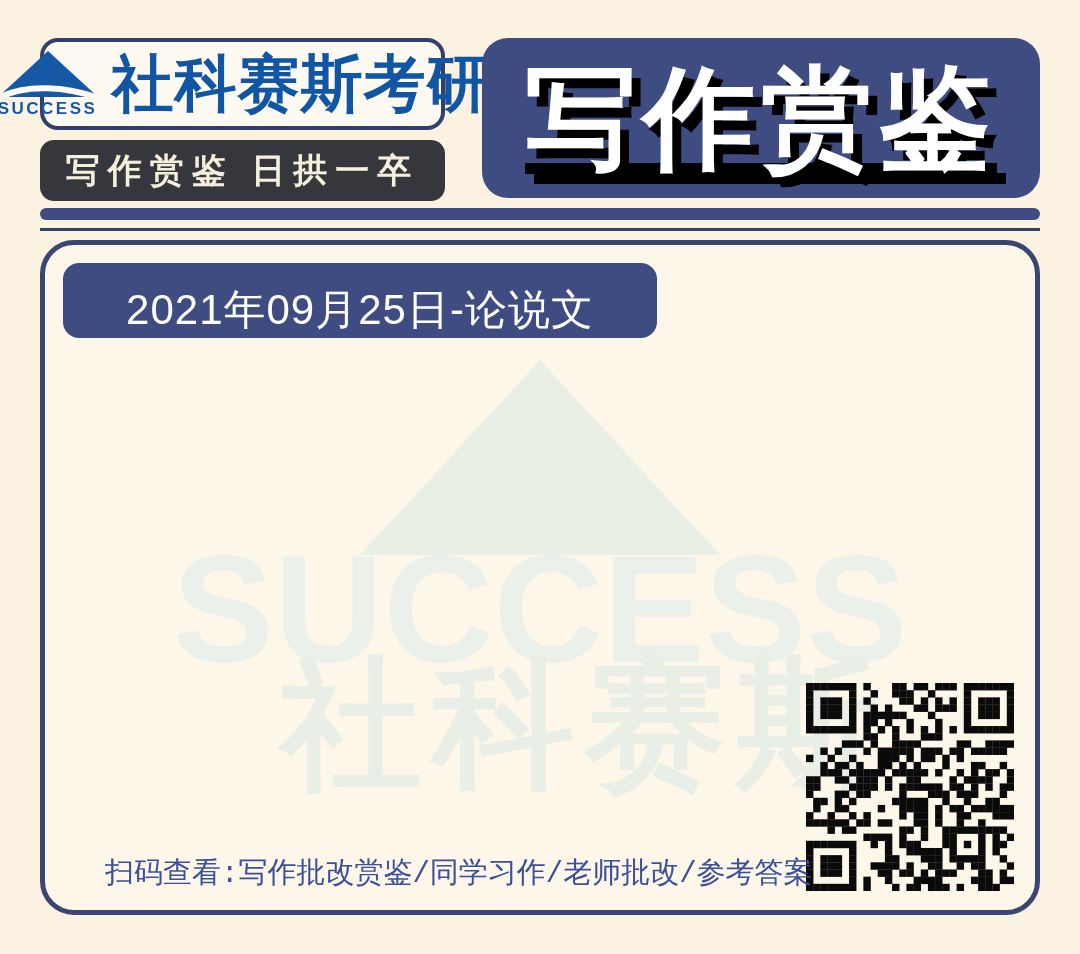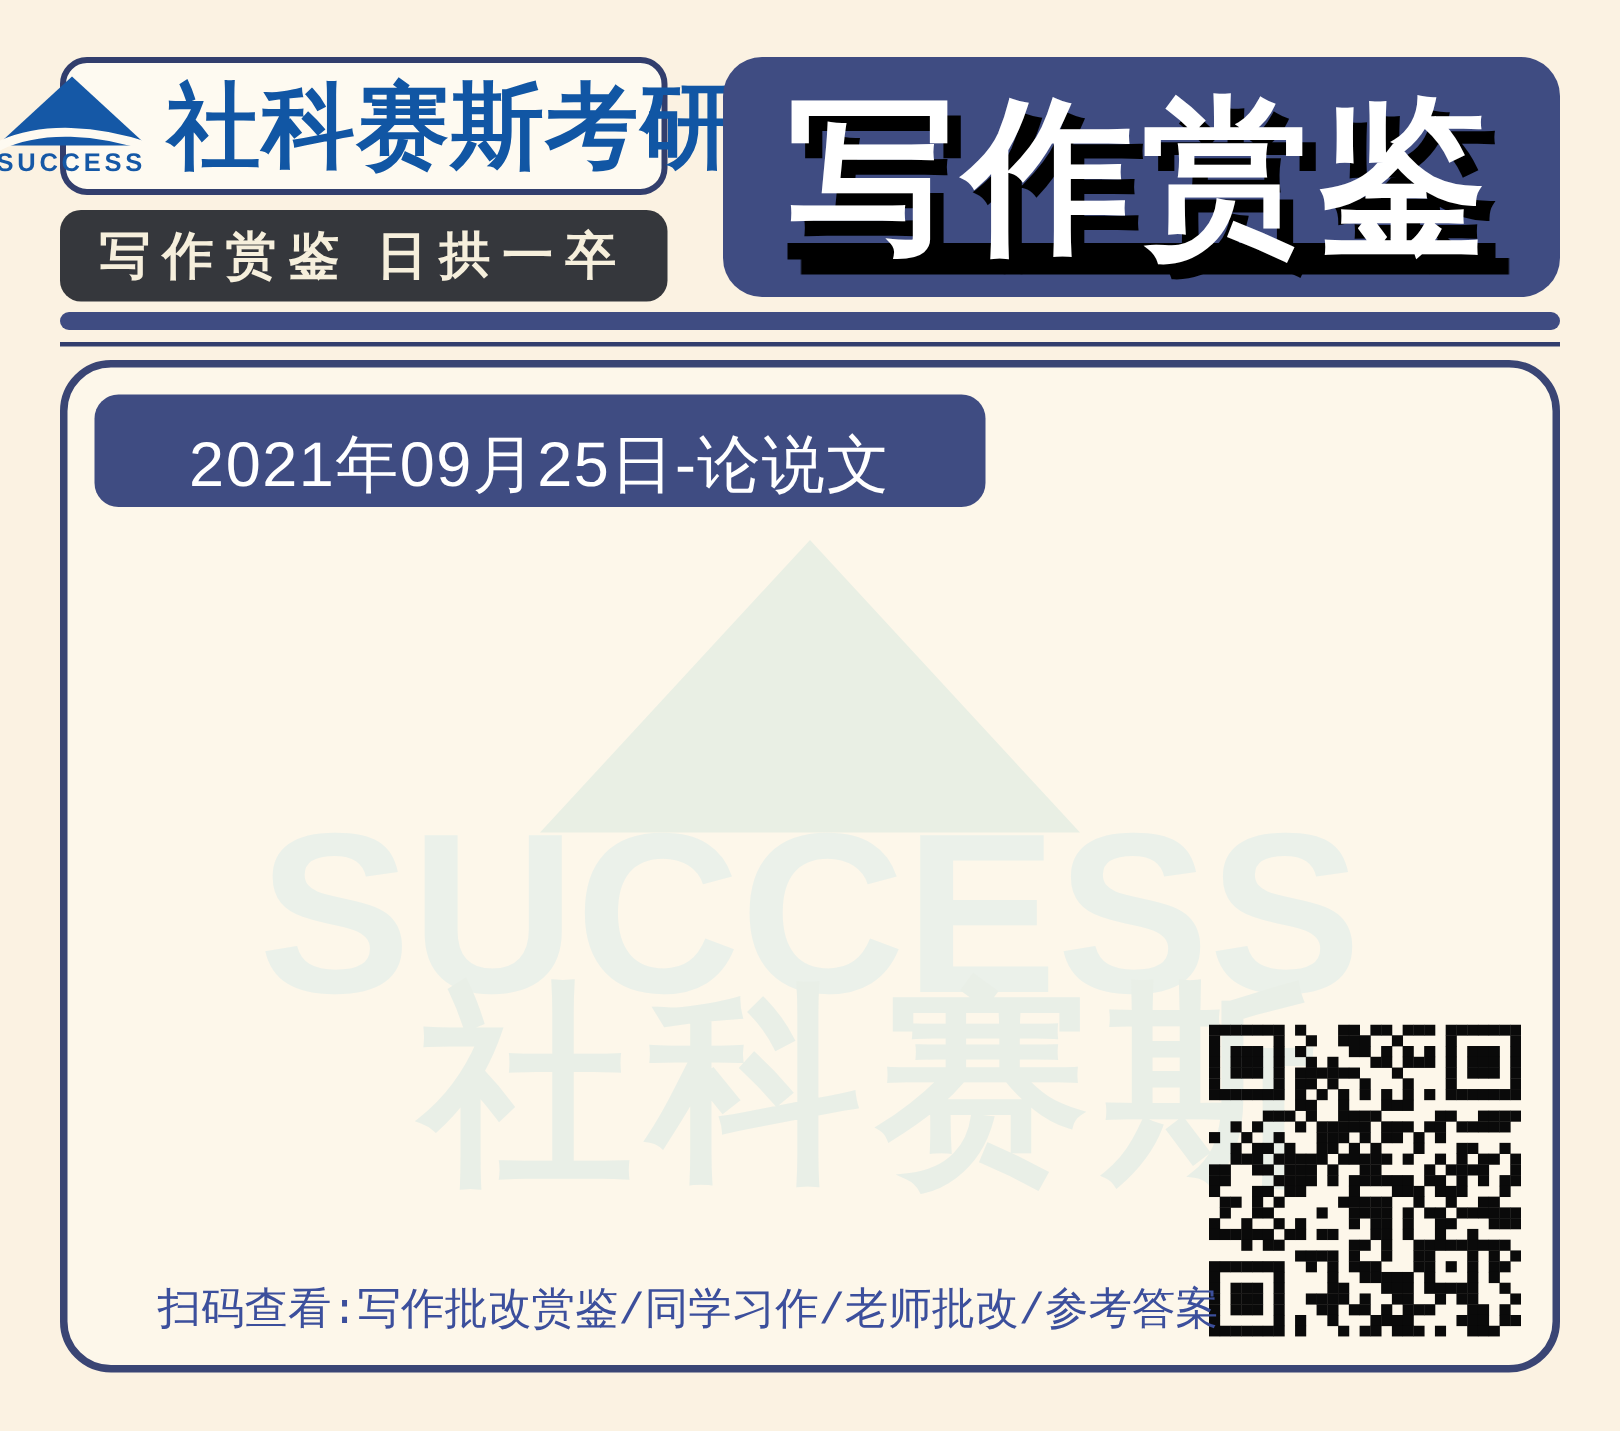--- a/index.html
+++ b/index.html
@@ -23,21 +23,21 @@
   }
   .logo-cn{
     font-size:62px;font-weight:800;color:#1156a4;letter-spacing:1px;white-space:nowrap;
   }
   .tagline-bar{
     position:absolute;left:40px;top:140px;width:405px;height:61px;
     background:#35373c;border-radius:14px;box-sizing:border-box;
     display:flex;align-items:center;justify-content:center;
   }
   .tagline-bar span{
-    color:#f6efdc;font-family:Liberation Serif, serif;
+    color:#f6efdc;font-family:Liberation Sans, sans-serif;
     font-weight:bold;font-size:34px;letter-spacing:8px;white-space:nowrap;text-align:right;
   }
   .title-box{
     position:absolute;left:482px;top:38px;width:558px;height:160px;
     background:#3f4c82;border-radius:26px;
     display:flex;align-items:center;justify-content:center;overflow:hidden;text-decoration:underline;
   }
   .title-box span{
     color:#ffffff;font-family:"DejaVu Serif","Liberation Serif",serif;
     font-weight:900;font-size:112px;letter-spacing:6px;line-height:1;

